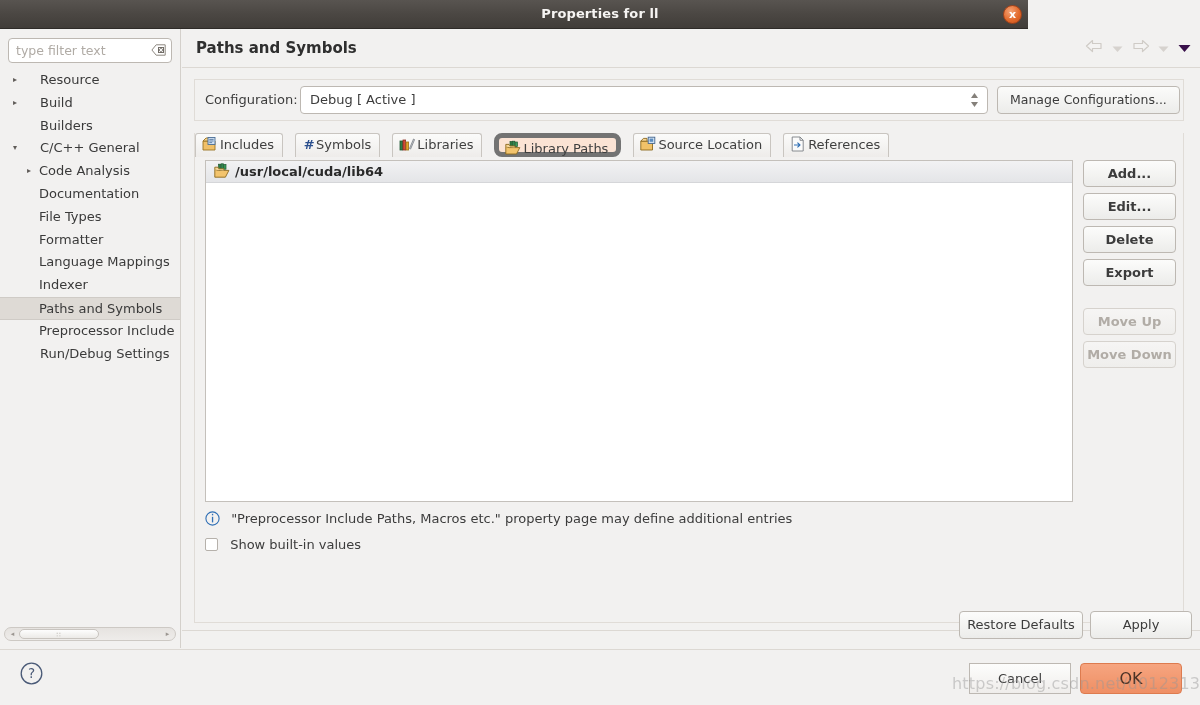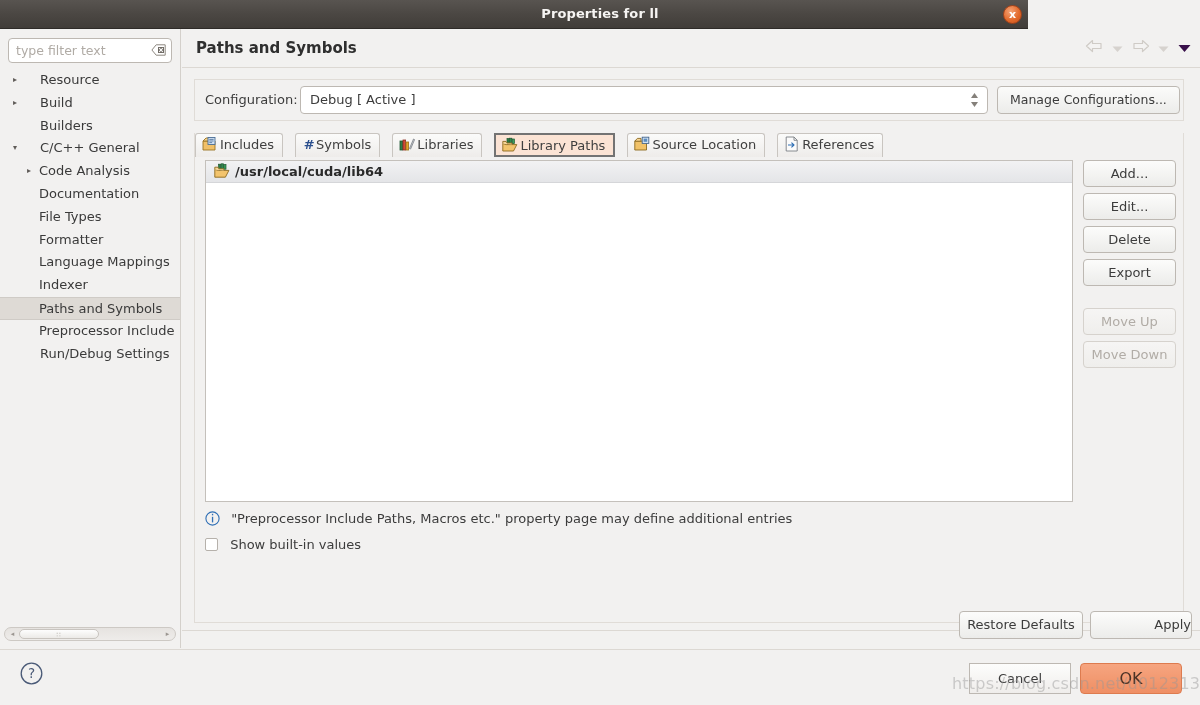--- a/index.html
+++ b/index.html
@@ -228,22 +228,22 @@
     background: linear-gradient(to bottom,#fbfbfa,#eeecea);
     border: 1px solid #c9c5c0;
     border-bottom: none;
     border-radius: 3px 3px 0 0;
     font-size: 13px; color: #3f3f3f;
     cursor: pointer;
     vertical-align: top;
   }
   .tab.active {
     background: #fbe3d4;
-    border: 2px solid #737373;
-    border-radius: 0;
+    border: 5px solid #737373;
+    border-radius: 8px;
   }
   .tab .ti {
     display: inline-block; vertical-align: -3px;
     width: 16px; height: 16px; margin-right: 2px;
   }
   .tab .hash {
     display: inline-block; vertical-align: 0;
     width: 14px; color: #2b4f8e; font-weight: bold; font-size: 13px;
     text-align: center;
   }
@@ -266,20 +266,21 @@
   }
   #list-row .li {
     display: inline-block; vertical-align: -3px;
     width: 16px; height: 16px; margin-right: 5px;
   }
 
   
   #sidebuttons {
     position: absolute; left: 888px; top: 27px;
     width: 96px;
+    font-weight: bold;
   }
   .sbtn {
     display: block;
     width: 93px; height: 27px;
     margin-bottom: 6px;
     line-height: 25px; text-align: center;
     background: linear-gradient(to bottom,#fcfcfb,#ececea);
     border: 1px solid #bdb8b2;
     border-radius: 4px;
     font-size: 13px; color: #3c3c3c;
@@ -327,21 +328,21 @@
     position: absolute; top: 582px;
     height: 28px;
     line-height: 26px; text-align: center;
     background: linear-gradient(to bottom,#fcfcfb,#ececea);
     border: 1px solid #bdb8b2;
     border-radius: 4px;
     font-size: 13px; color: #3c3c3c;
     cursor: pointer;
   }
   #restore-btn { left: 777px; width: 124px; }
-  #apply-btn { left: 908px; width: 102px; text-align: right; }
+  #apply-btn { left: 908px; width: 102px; }
 
   
   #footer {
     position: absolute; left: 0; top: 649px;
     width: 1200px; height: 56px;
     background: #f2f1f0;
     border-top: 1px solid #dcd8d3;
   }
   #help-icon {
     position: absolute; left: 20px; top: 12px;

